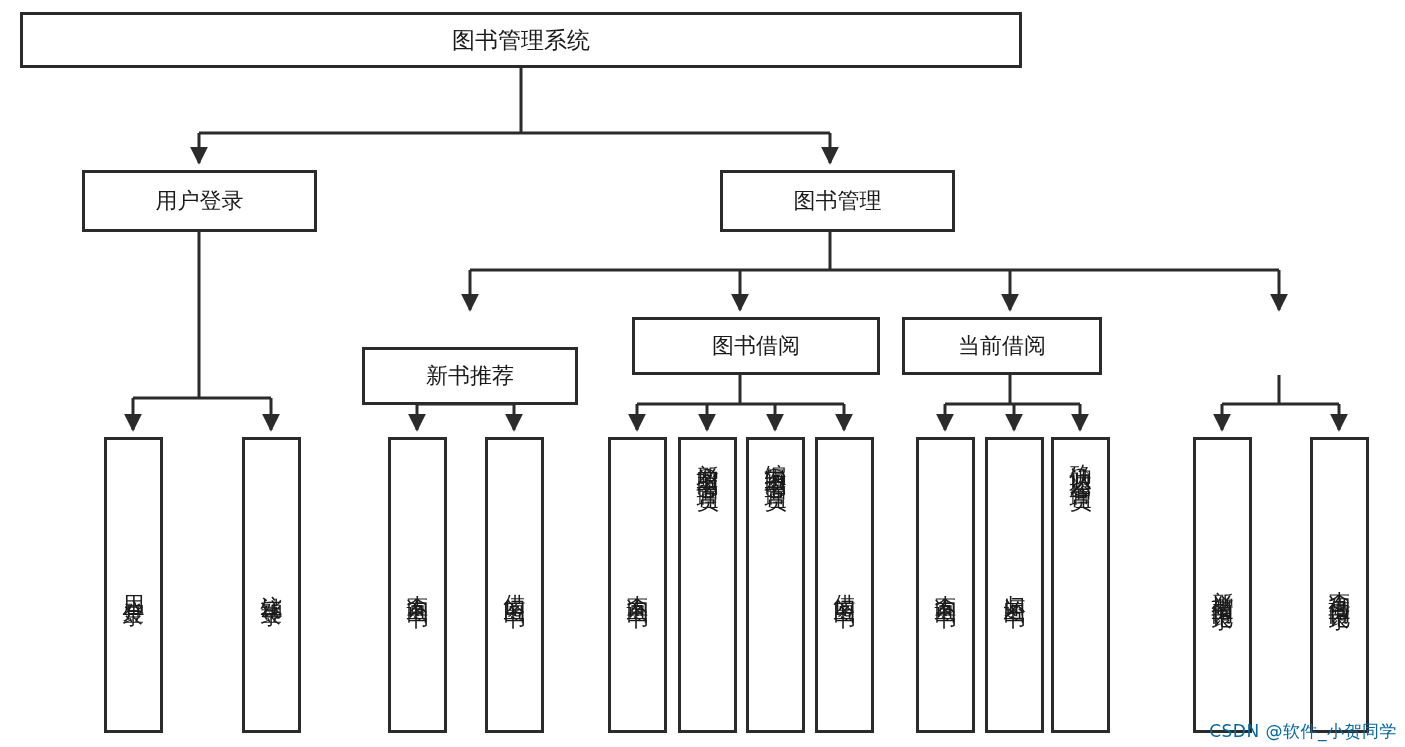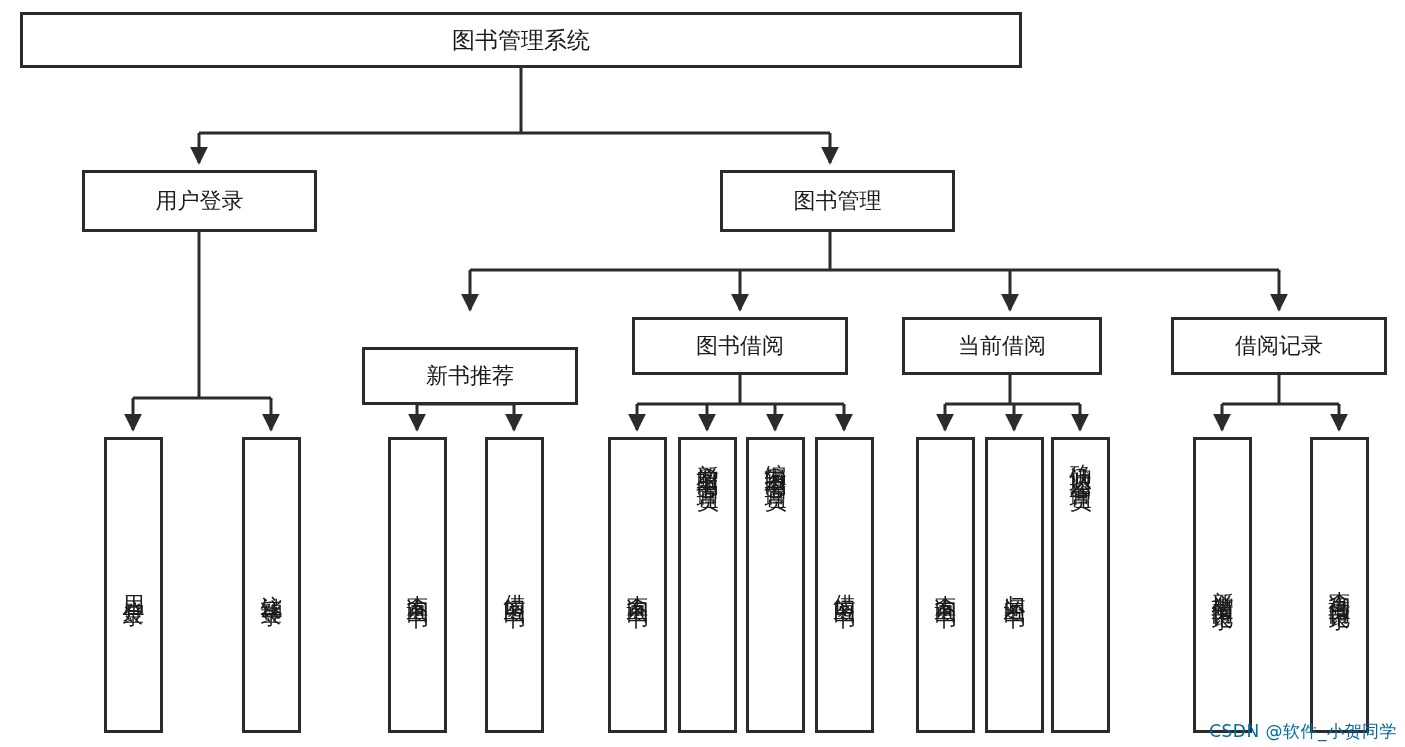--- a/index.html
+++ b/index.html
@@ -133,31 +133,28 @@
   </div>
 
   <div class="node lvl2" style="left:712px;top:170px;width:235px;height:62px;margin-left:8px;">
     <span class="lbl">图书管理</span>
   </div>
 
   <div class="node lvl3" style="left:362px;top:317px;width:216px;height:58px;margin-top:30px;">
     <span class="lbl">新书推荐</span>
   </div>
 
-  <div class="node lvl3" style="left:632px;top:317px;width:216px;height:58px;">
+  <div class="node lvl3" style="left:632px;top:317px;width:248px;height:58px;">
     <span class="lbl">图书借阅</span>
   </div>
 
   <div class="node lvl3" style="left:902px;top:317px;width:200px;height:58px;">
     <span class="lbl">当前借阅</span>
   </div>
 
-  <div class="node lvl3" style="left:1171px;top:317px;width:216px;height:58px;">
-    <span class="lbl">借阅记录</span>
-  </div>
 
   <div class="node leaf mid" style="left:104px;top:437px;width:59px;height:296px;">
     <span class="lbl">用户登录</span>
   </div>
 
   <div class="node leaf mid" style="left:242px;top:437px;width:59px;height:296px;">
     <span class="lbl">注销登录</span>
   </div>
 
   <div class="node leaf mid" style="left:388px;top:437px;width:59px;height:296px;">

